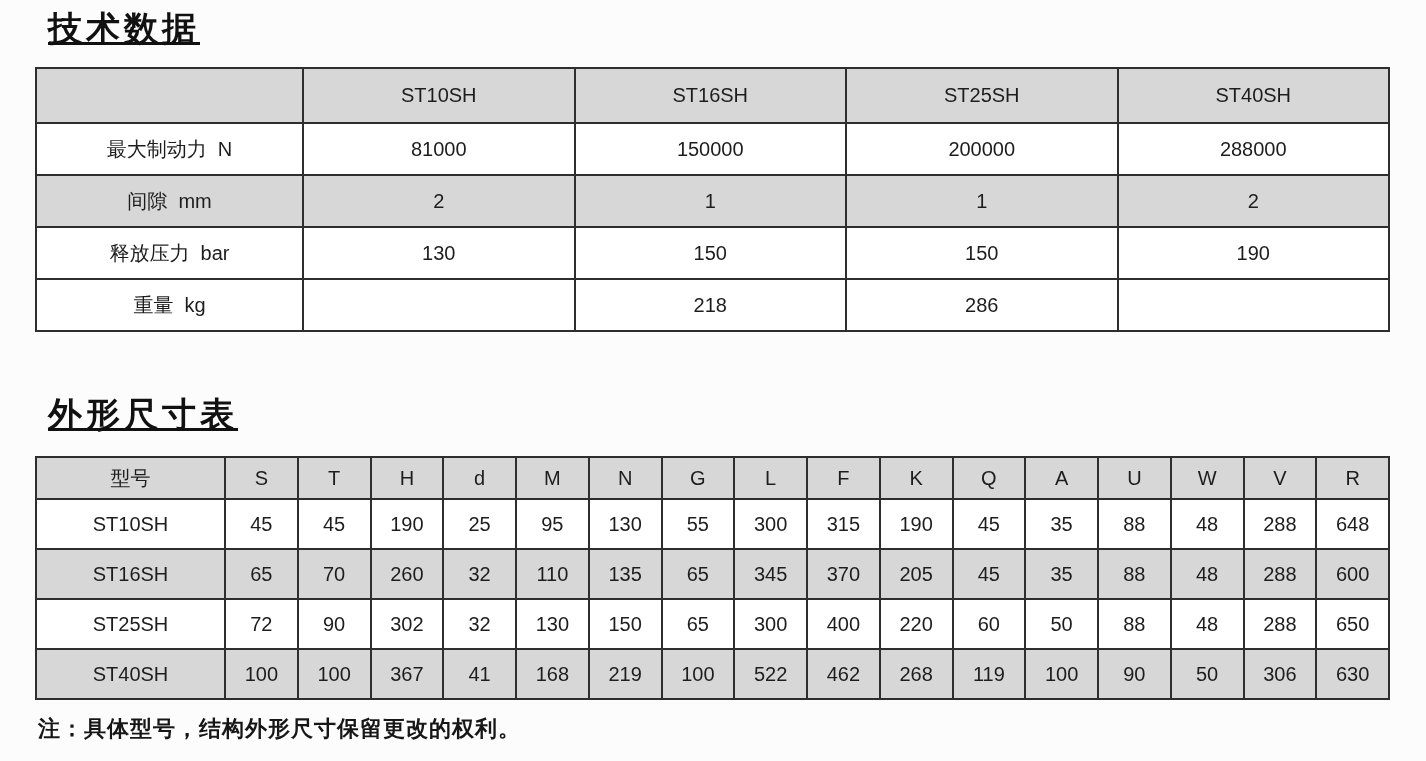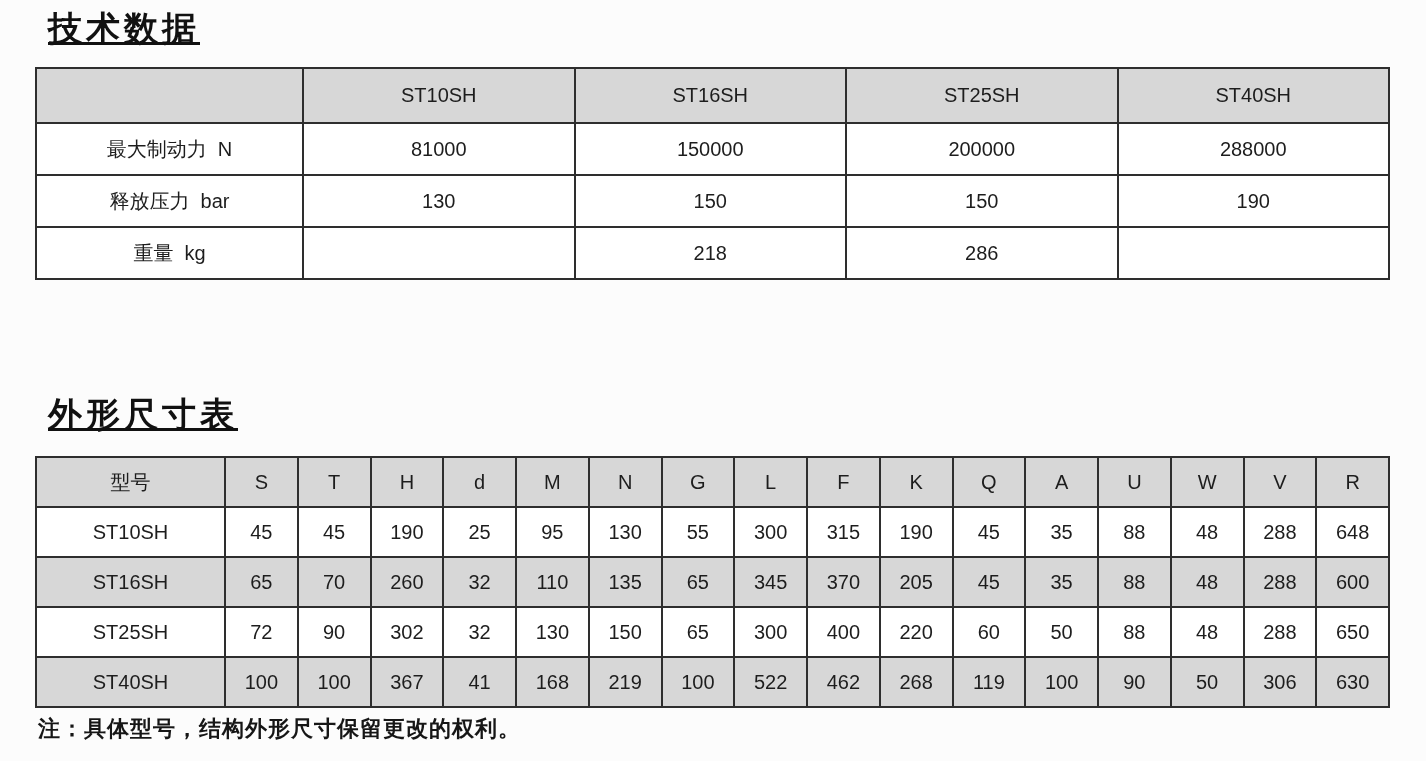--- a/index.html
+++ b/index.html
@@ -48,21 +48,21 @@
     font-weight: normal;
     color: #1d1d1d;
     padding: 0;
     overflow: hidden;
   }
   .data-table thead th { background: #d7d7d7; }
   .data-table tr.shaded td { background: #d7d7d7; }
 
   #tech-table thead tr { height: 55px; }
   #tech-table tbody tr { height: 52px; padding-left: 37px; }
-  #dim-table  thead tr { height: 50px; margin-left: 24px; }
+  #dim-table  thead tr { height: 42px; margin-left: 24px; }
   #dim-table  tbody tr { height: 50px; }
 
   .label-cell { white-space: pre; }
 
   .footnote {
     position: absolute;
     left: 38px;
     top: 714px;
     font-size: 22px;
     font-weight: bold;
@@ -95,20 +95,27 @@
           <th>ST40SH</th>
         </tr>
       </thead>
       <tbody>
         <tr>
           <td class="label-cell">最大制动力  N</td>
           <td>81000</td>
           <td>150000</td>
           <td>200000</td>
           <td>288000</td>
+        </tr>
+        <tr class="shaded">
+          <td class="label-cell">间隙  mm</td>
+          <td>2</td>
+          <td>1</td>
+          <td>1</td>
+          <td>2</td>
         </tr>
         <tr>
           <td class="label-cell">释放压力  bar</td>
           <td>130</td>
           <td>150</td>
           <td>150</td>
           <td>190</td>
         </tr>
         <tr>
           <td class="label-cell">重量  kg</td>

